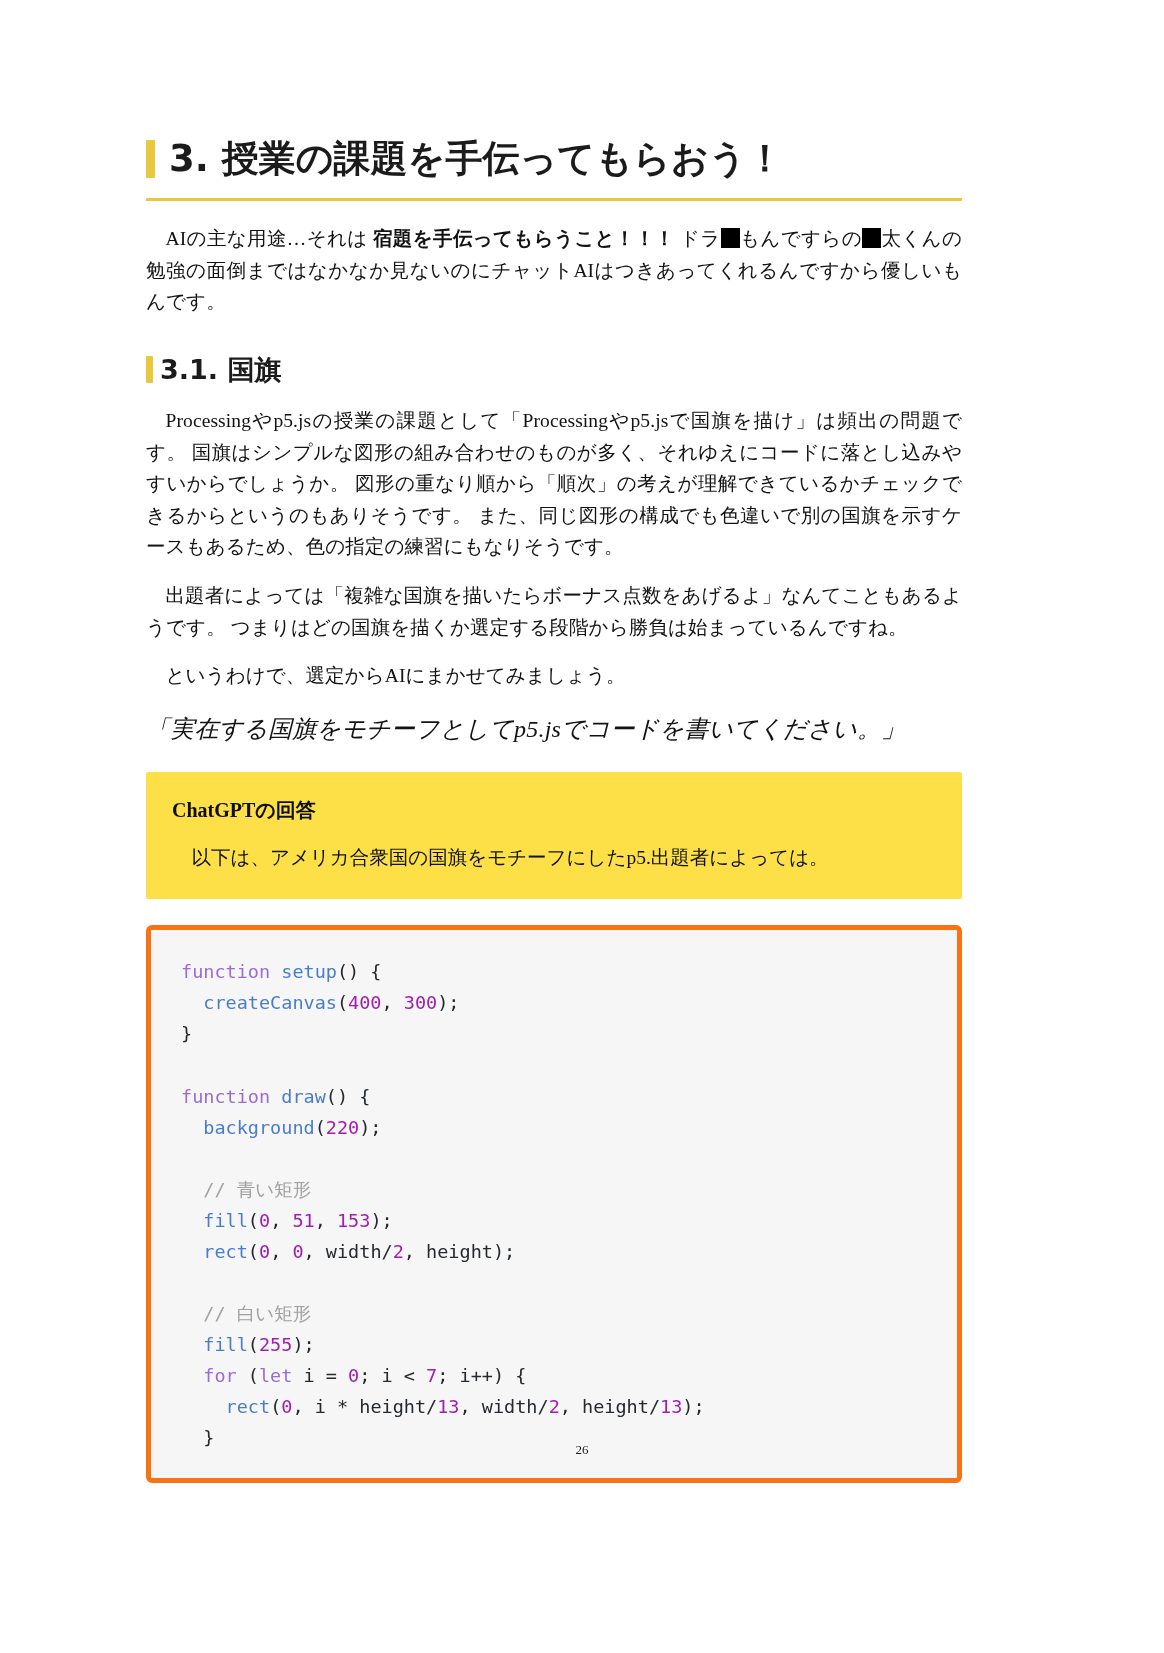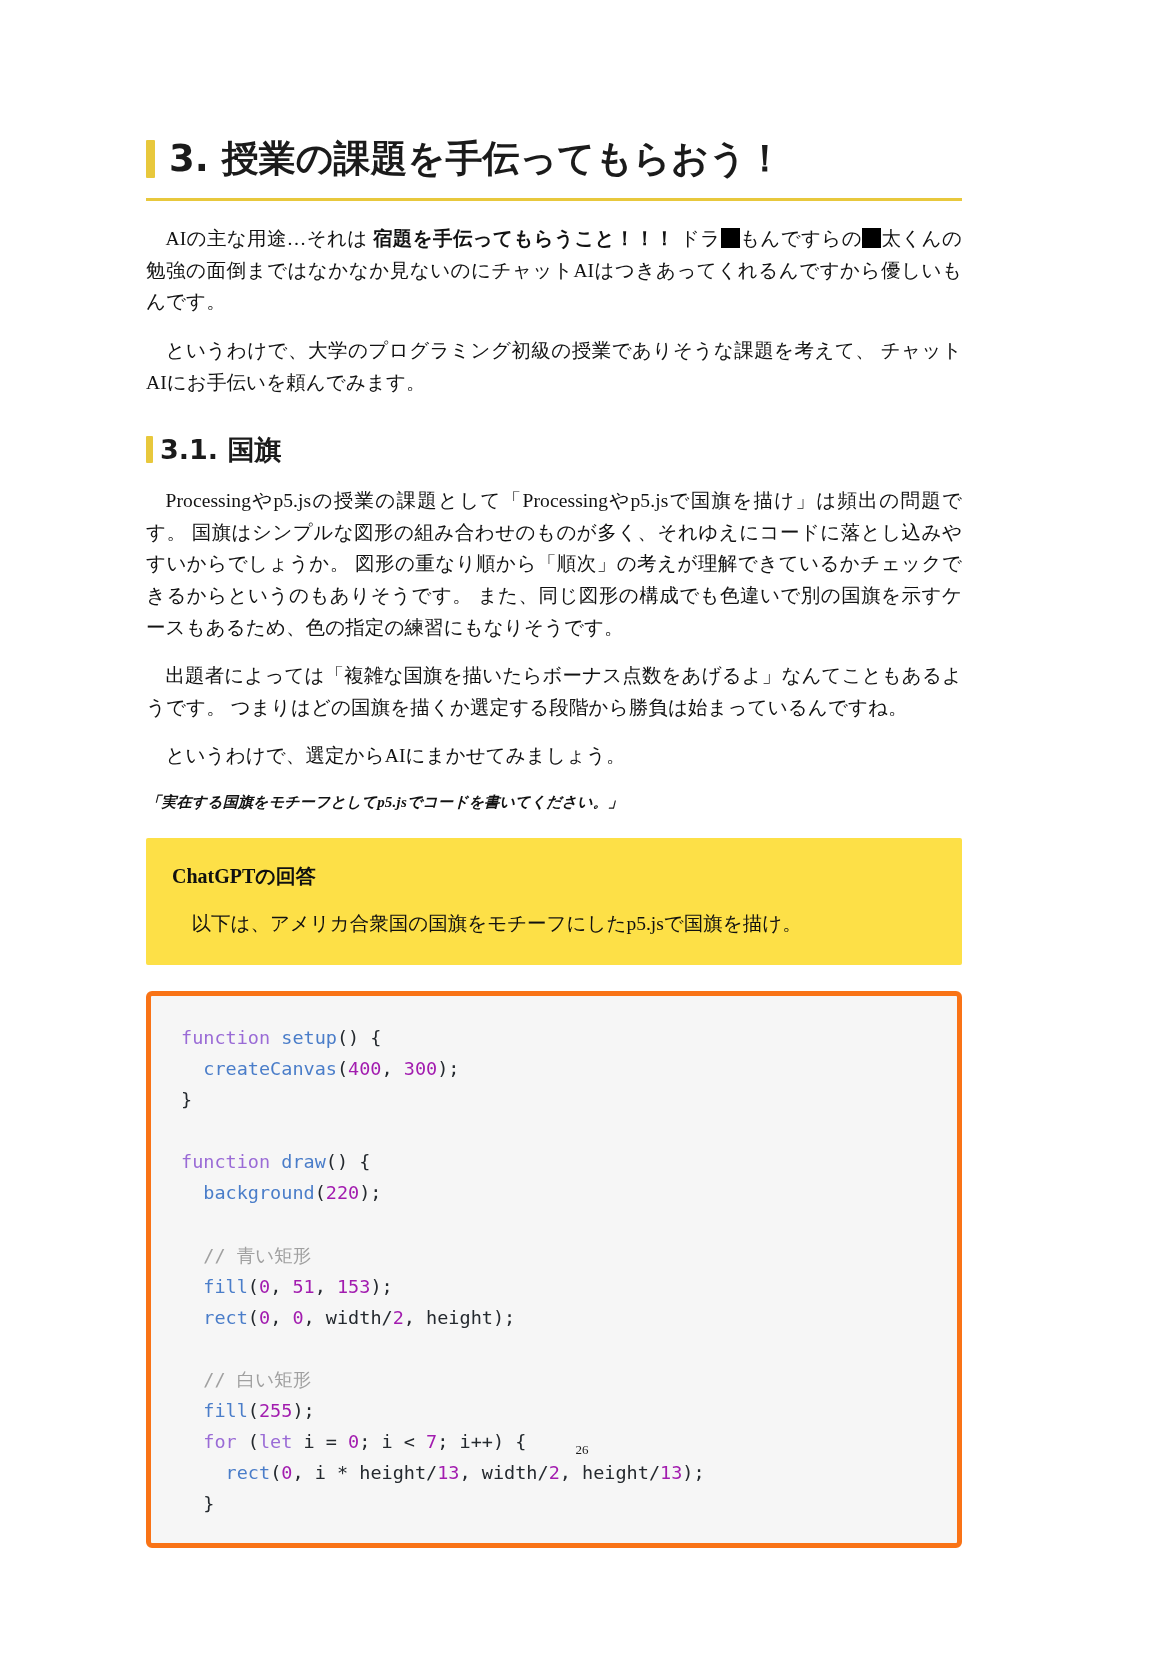--- a/index.html
+++ b/index.html
@@ -86,27 +86,26 @@
   .redact {
     display: inline-block;
     background: #000000;
     color: transparent;
     width: 0.98em;
     height: 1.02em;
     vertical-align: -0.16em;
     overflow: hidden;
   }
   p.prompt {
-    font-size: 15px;
+    font-size: 24px;
     line-height: 1.6;
     font-style: italic;
     margin: 18px 0 24px 0;
     text-indent: 0;
     letter-spacing: 0.2px;
-    font-weight: bold;
   }
 
   
   .answer-box {
     background: #fde047;
     border-radius: 2px;
     padding: 24px 26px 26px 26px;
     margin: 20px 0 26px 0;
   }
   .answer-title {
@@ -168,38 +167,37 @@
     <div class="h1-wrap">
       <div class="h1">
         <span class="accent-bar-lg"></span>
         <span>3. 授業の課題を手伝ってもらおう！</span>
       </div>
       <div class="rule-yellow"></div>
     </div>
 
     <p class="body"><span>AIの主な用途…それは </span><span class="bold-run">宿題を手伝ってもらうこと！！！</span><span> ドラ</span><span class="redact"></span><span>もんですらの</span><span class="redact"></span><span>太くんの勉強の面倒まではなかなか見ないのにチャットAIはつきあってくれるんですから優しいもんです。</span></p>
 
-    <p class="body">というわけで、大学のプログラミング初級の授業でありそうな課題を考えて、 チャットAIにお手伝いを頼んでみます。</p>
 
     <div class="h2">
       <span class="accent-bar-sm"></span>
       <span>3.1. 国旗</span>
     </div>
 
     <p class="body">Processingやp5.jsの授業の課題として「Processingやp5.jsで国旗を描け」は頻出の問題です。 国旗はシンプルな図形の組み合わせのものが多く、それゆえにコードに落とし込みやすいからでしょうか。 図形の重なり順から「順次」の考えが理解できているかチェックできるからというのもありそうです。 また、同じ図形の構成でも色違いで別の国旗を示すケースもあるため、色の指定の練習にもなりそうです。</p>
 
     <p class="body">出題者によっては「複雑な国旗を描いたらボーナス点数をあげるよ」なんてこともあるようです。 つまりはどの国旗を描くか選定する段階から勝負は始まっているんですね。</p>
 
     <p class="body">というわけで、選定からAIにまかせてみましょう。</p>
 
     <p class="prompt">「実在する国旗をモチーフとしてp5.jsでコードを書いてください。」</p>
 
     <div class="answer-box">
       <div class="answer-title">ChatGPTの回答</div>
-      <p class="answer-body">以下は、アメリカ合衆国の国旗をモチーフにしたp5.jsで国旗を描け。</p>
+      <p class="answer-body">以下は、アメリカ合衆国の国旗をモチーフにしたp5.出題者によっては。</p>
     </div>
 
     <div class="code-block" id="code-block"><span class="ln"><span class="tok-kw">function</span> <span class="tok-fn">setup</span>() {</span><span class="ln">  <span class="tok-fn">createCanvas</span>(<span class="tok-num">400</span>, <span class="tok-num">300</span>);</span><span class="ln">}</span><span class="ln"> </span><span class="ln"><span class="tok-kw">function</span> <span class="tok-fn">draw</span>() {</span><span class="ln">  <span class="tok-fn">background</span>(<span class="tok-num">220</span>);</span><span class="ln"> </span><span class="ln">  <span class="tok-com">// 青い矩形</span></span><span class="ln">  <span class="tok-fn">fill</span>(<span class="tok-num">0</span>, <span class="tok-num">51</span>, <span class="tok-num">153</span>);</span><span class="ln">  <span class="tok-fn">rect</span>(<span class="tok-num">0</span>, <span class="tok-num">0</span>, <span class="tok-pl">width</span>/<span class="tok-num">2</span>, <span class="tok-pl">height</span>);</span><span class="ln"> </span><span class="ln">  <span class="tok-com">// 白い矩形</span></span><span class="ln">  <span class="tok-fn">fill</span>(<span class="tok-num">255</span>);</span><span class="ln">  <span class="tok-kw">for</span> (<span class="tok-kw">let</span> <span class="tok-pl">i</span> = <span class="tok-num">0</span>; <span class="tok-pl">i</span> &lt; <span class="tok-num">7</span>; <span class="tok-pl">i</span>++) {</span><span class="ln">    <span class="tok-fn">rect</span>(<span class="tok-num">0</span>, <span class="tok-pl">i</span> * <span class="tok-pl">height</span>/<span class="tok-num">13</span>, <span class="tok-pl">width</span>/<span class="tok-num">2</span>, <span class="tok-pl">height</span>/<span class="tok-num">13</span>);</span><span class="ln">  }</span></div>
 
   </div>
 
   <div class="page-number">26</div>
 </div>
 
 </body></html>

